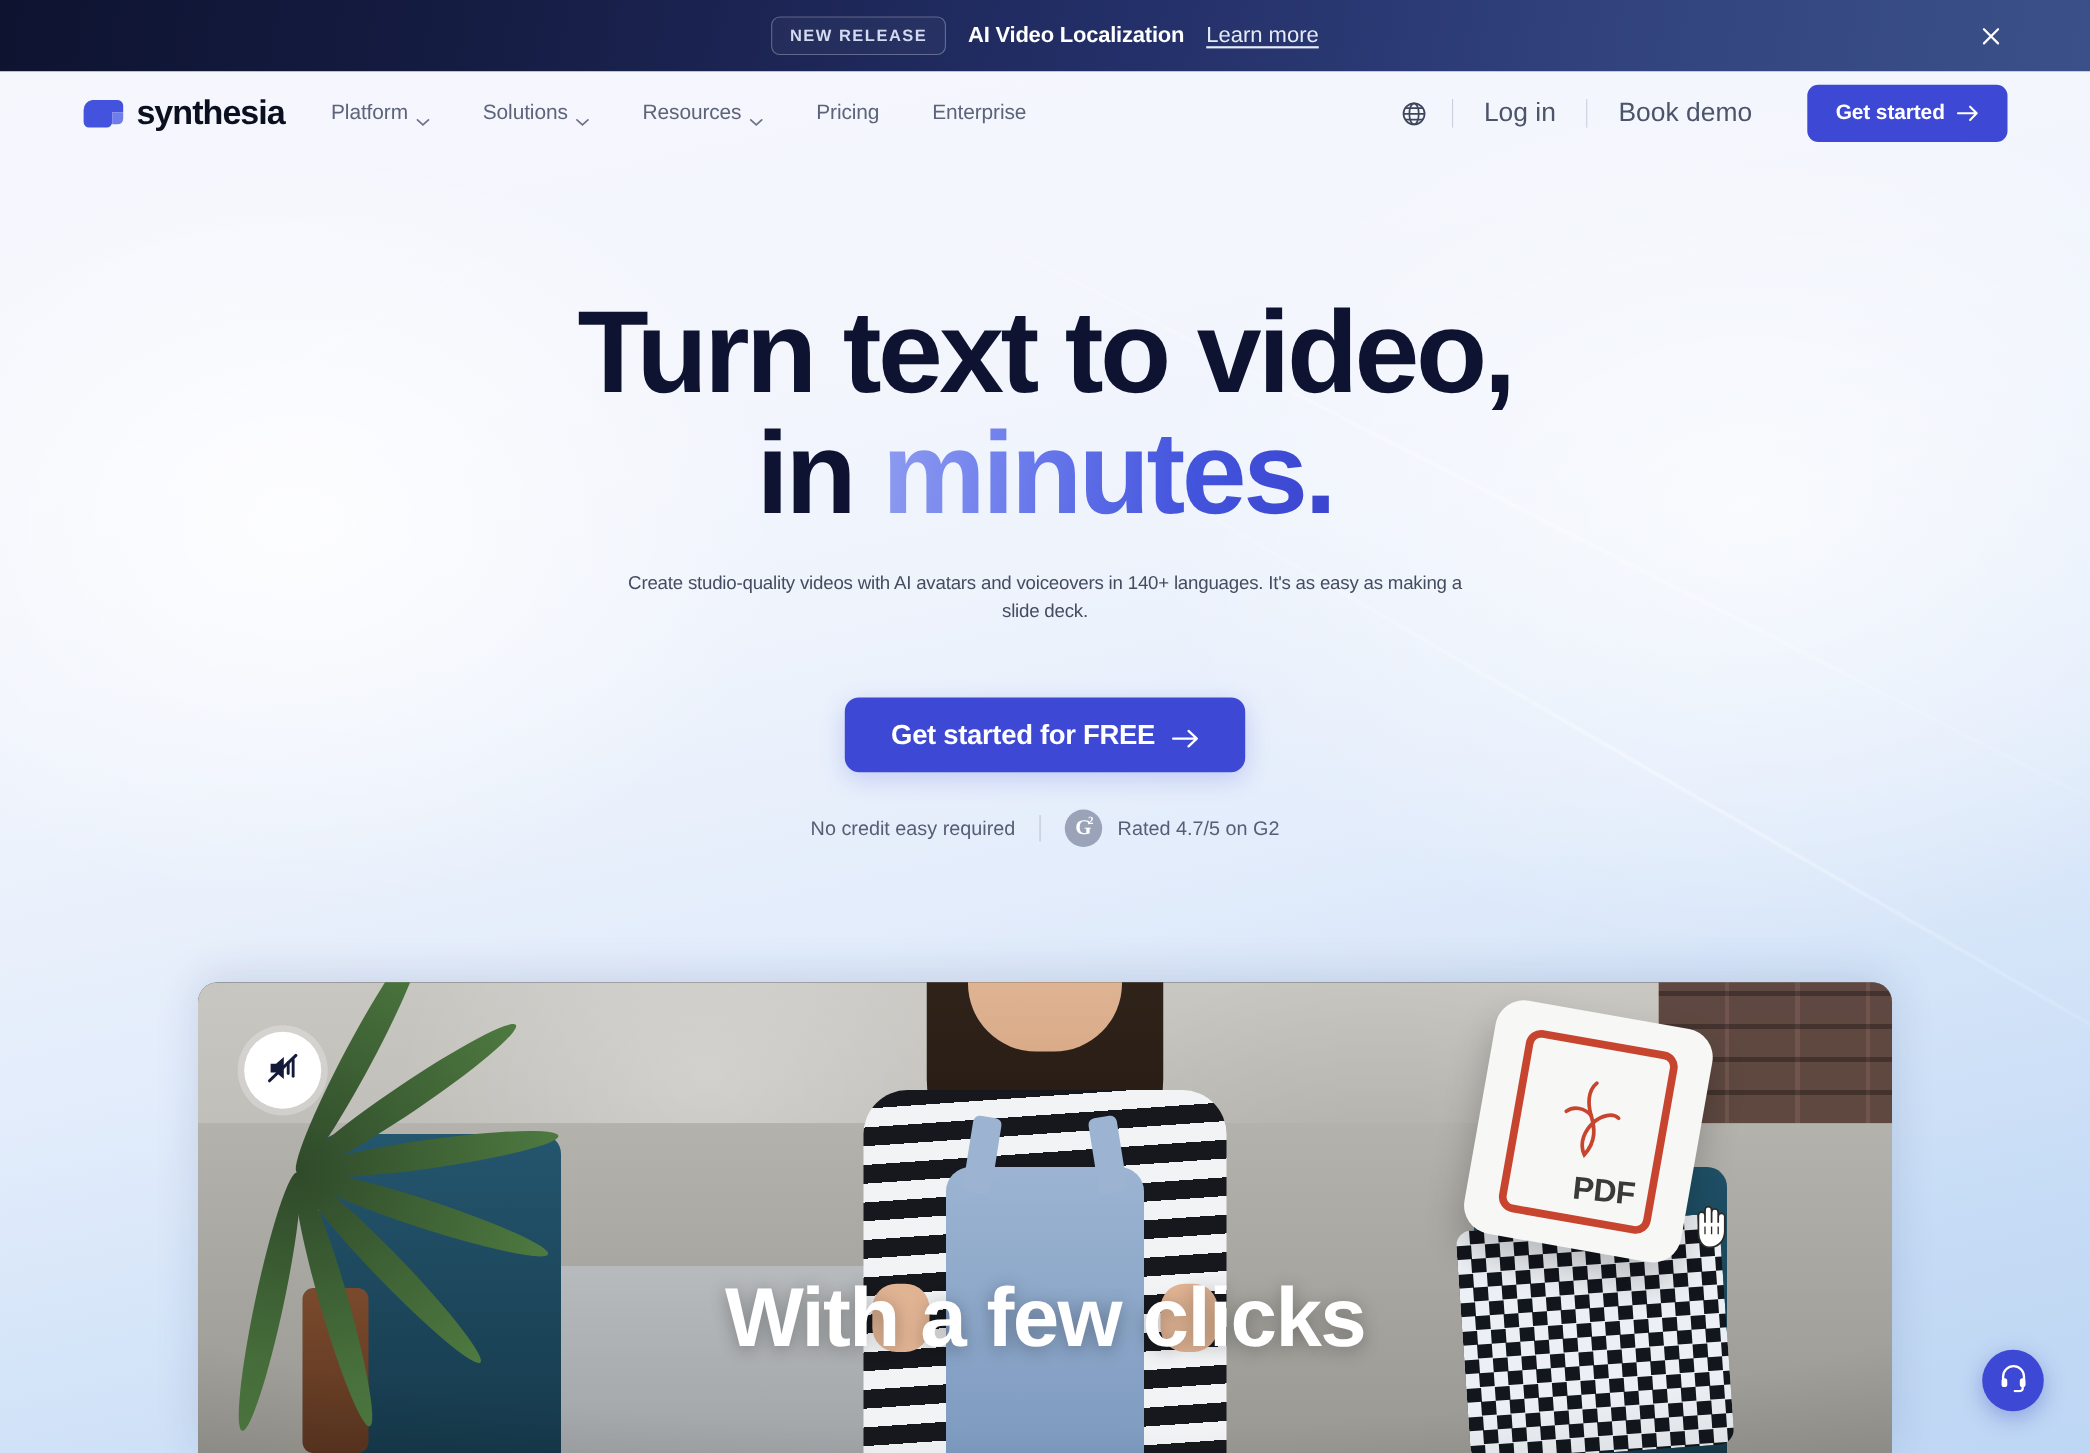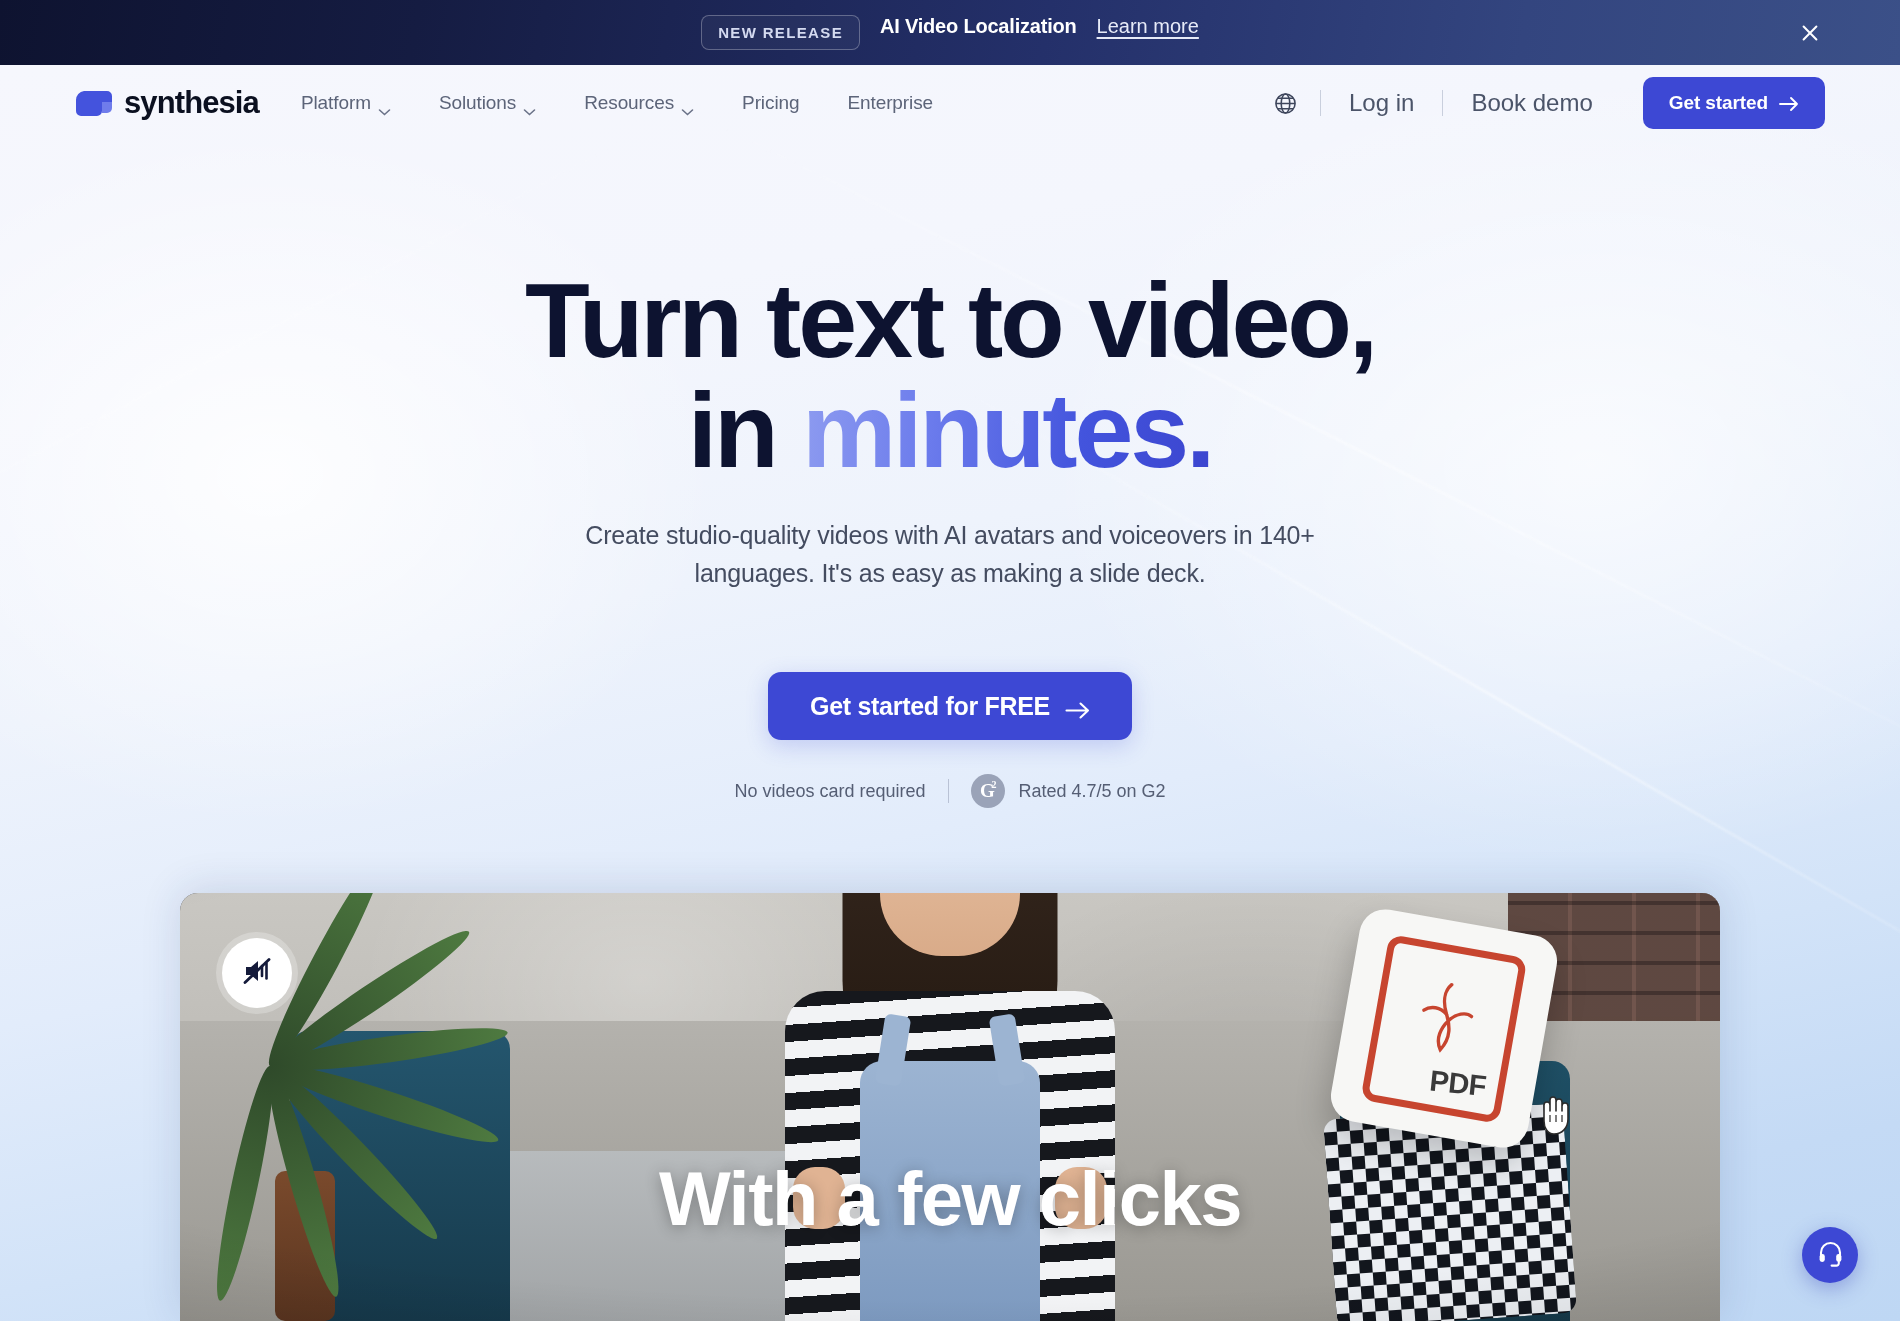--- a/index.html
+++ b/index.html
@@ -11,21 +11,21 @@
   }
 
   
   .announce {
     position:relative;
     height:65px;
     background:linear-gradient(100deg,#0e1330 0%,#151c42 22%,#24306a 55%,#33457f 80%,#3b5088 100%);
     display:flex; align-items:center; justify-content:center;
     gap:20px;
   }
-  .announce-inner { display:flex; gap:20px; }
+  .announce-inner { display:flex; align-items:center; gap:20px; }
   .pill-new {
     border:1px solid rgba(255,255,255,0.28);
     border-radius:8px;
     padding:8px 16px;
     font-size:15px;
     letter-spacing:0.09em;
     font-weight:600;
     color:#d4daf0;
     background:rgba(255,255,255,0.04);
     white-space:nowrap;
@@ -120,23 +120,23 @@
   h1 {
     margin-top:38px;
     font-size:106px; line-height:1.04;
     font-weight:700; letter-spacing:-3.2px; color:#0d1330;
   }
   .grad-word {
     background:linear-gradient(96deg,#8e9cf0 0%,#6b7bec 32%,#4354dd 68%,#3b45cf 100%);
     -webkit-background-clip:text; background-clip:text; color:transparent;
   }
   .subhead {
-    margin:32px auto 14px;
+    margin:32px auto 0;
     max-width:760px;
-    font-size:25px; line-height:1.5; color:#444c60; letter-spacing:-0.2px;
+    font-size:17px; line-height:1.5; color:#444c60; letter-spacing:-0.2px;
   }
   .cta-btn {
     margin:66px auto 0;
     background:#3d48d4; color:#fff;
     border-radius:13px;
     height:68px; width:auto; display:inline-flex; align-items:center; gap:15px;
     padding:0 42px;
     font-size:25px; font-weight:700; letter-spacing:-0.3px;
     box-shadow:0 6px 22px rgba(61,72,212,.22);
   }
@@ -403,21 +403,21 @@
     <a class="cta-btn">
       <span>Get started for FREE</span>
       <span class="cta-arrow">
         <svg viewBox="0 0 25 19" fill="none" stroke="#fff" stroke-width="2.1" stroke-linecap="round" stroke-linejoin="round">
           <path d="M1.5 9.5 H23 M15.5 2.5 L23 9.5 L15.5 16.5"></path>
         </svg>
       </span>
     </a>
 
     <div class="trust">
-      <span>No videos card required</span>
+      <span>No credit easy required</span>
       <span class="divider"></span>
       <span class="g2">
         <span class="g2-logo">
           <span>G</span>
             <sup>2</sup>
         </span>
         <span>Rated 4.7/5 on G2</span>
       </span>
     </div>
   </div>

